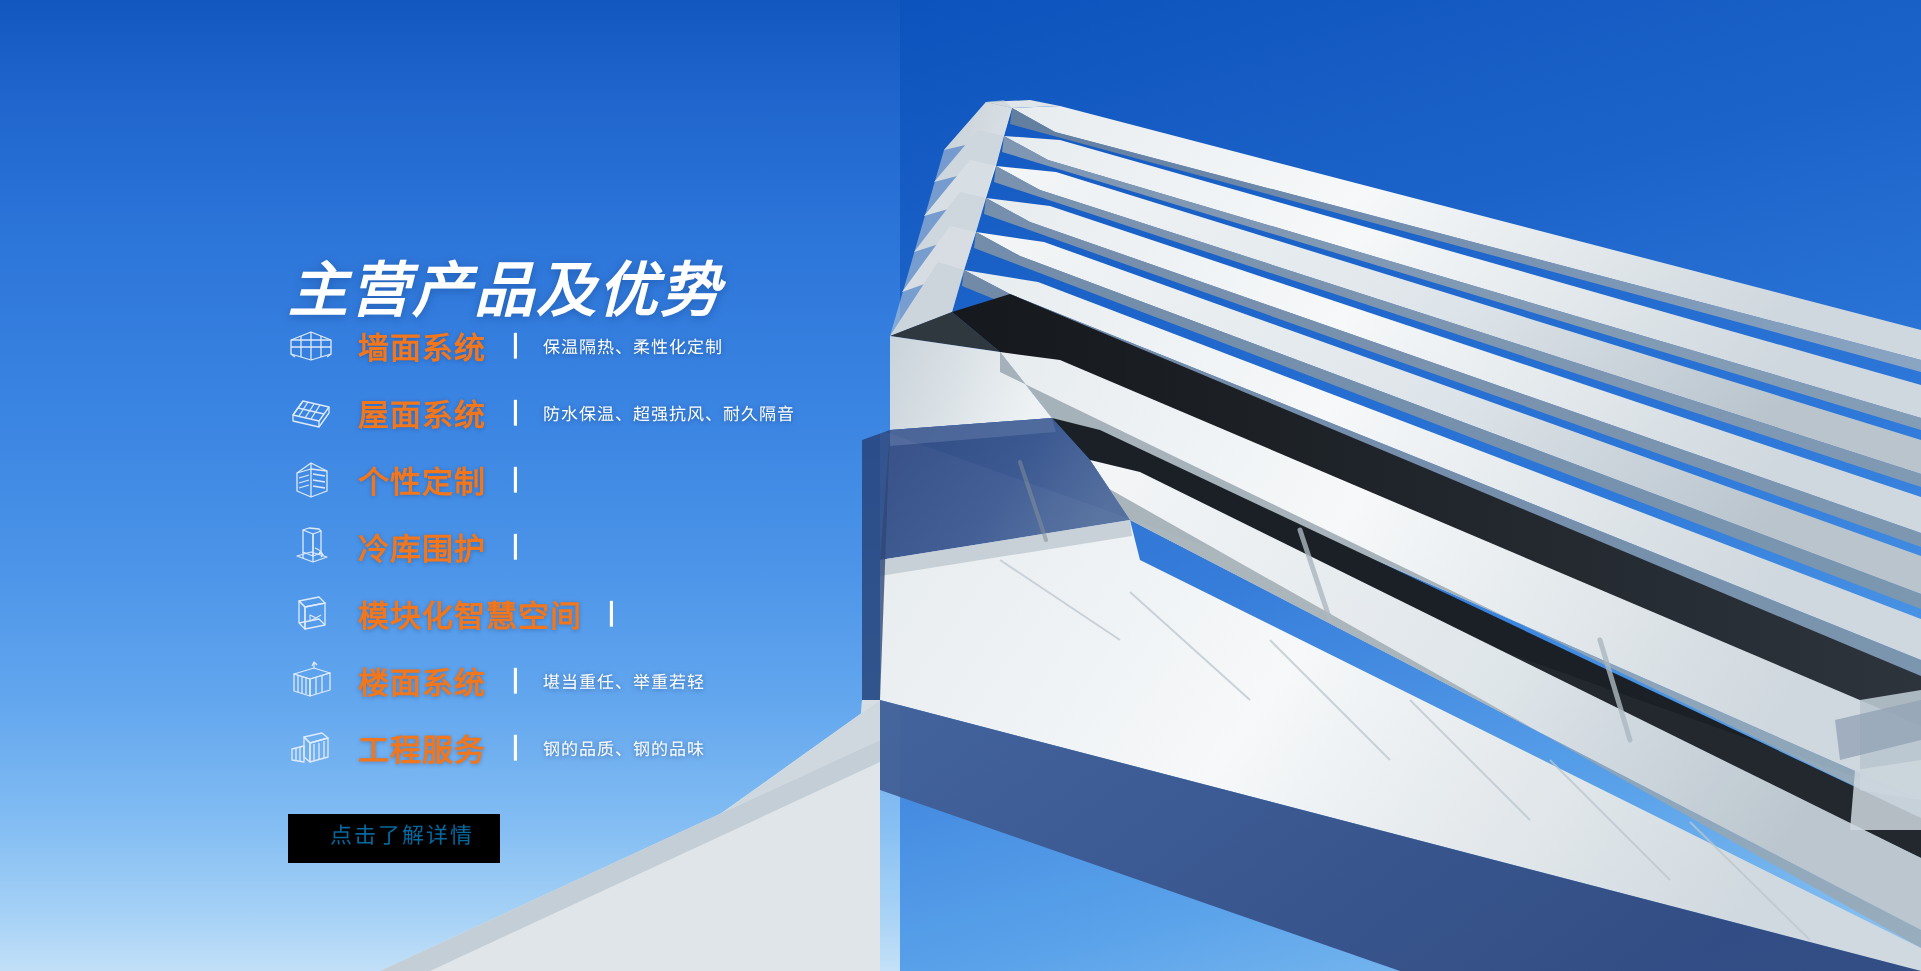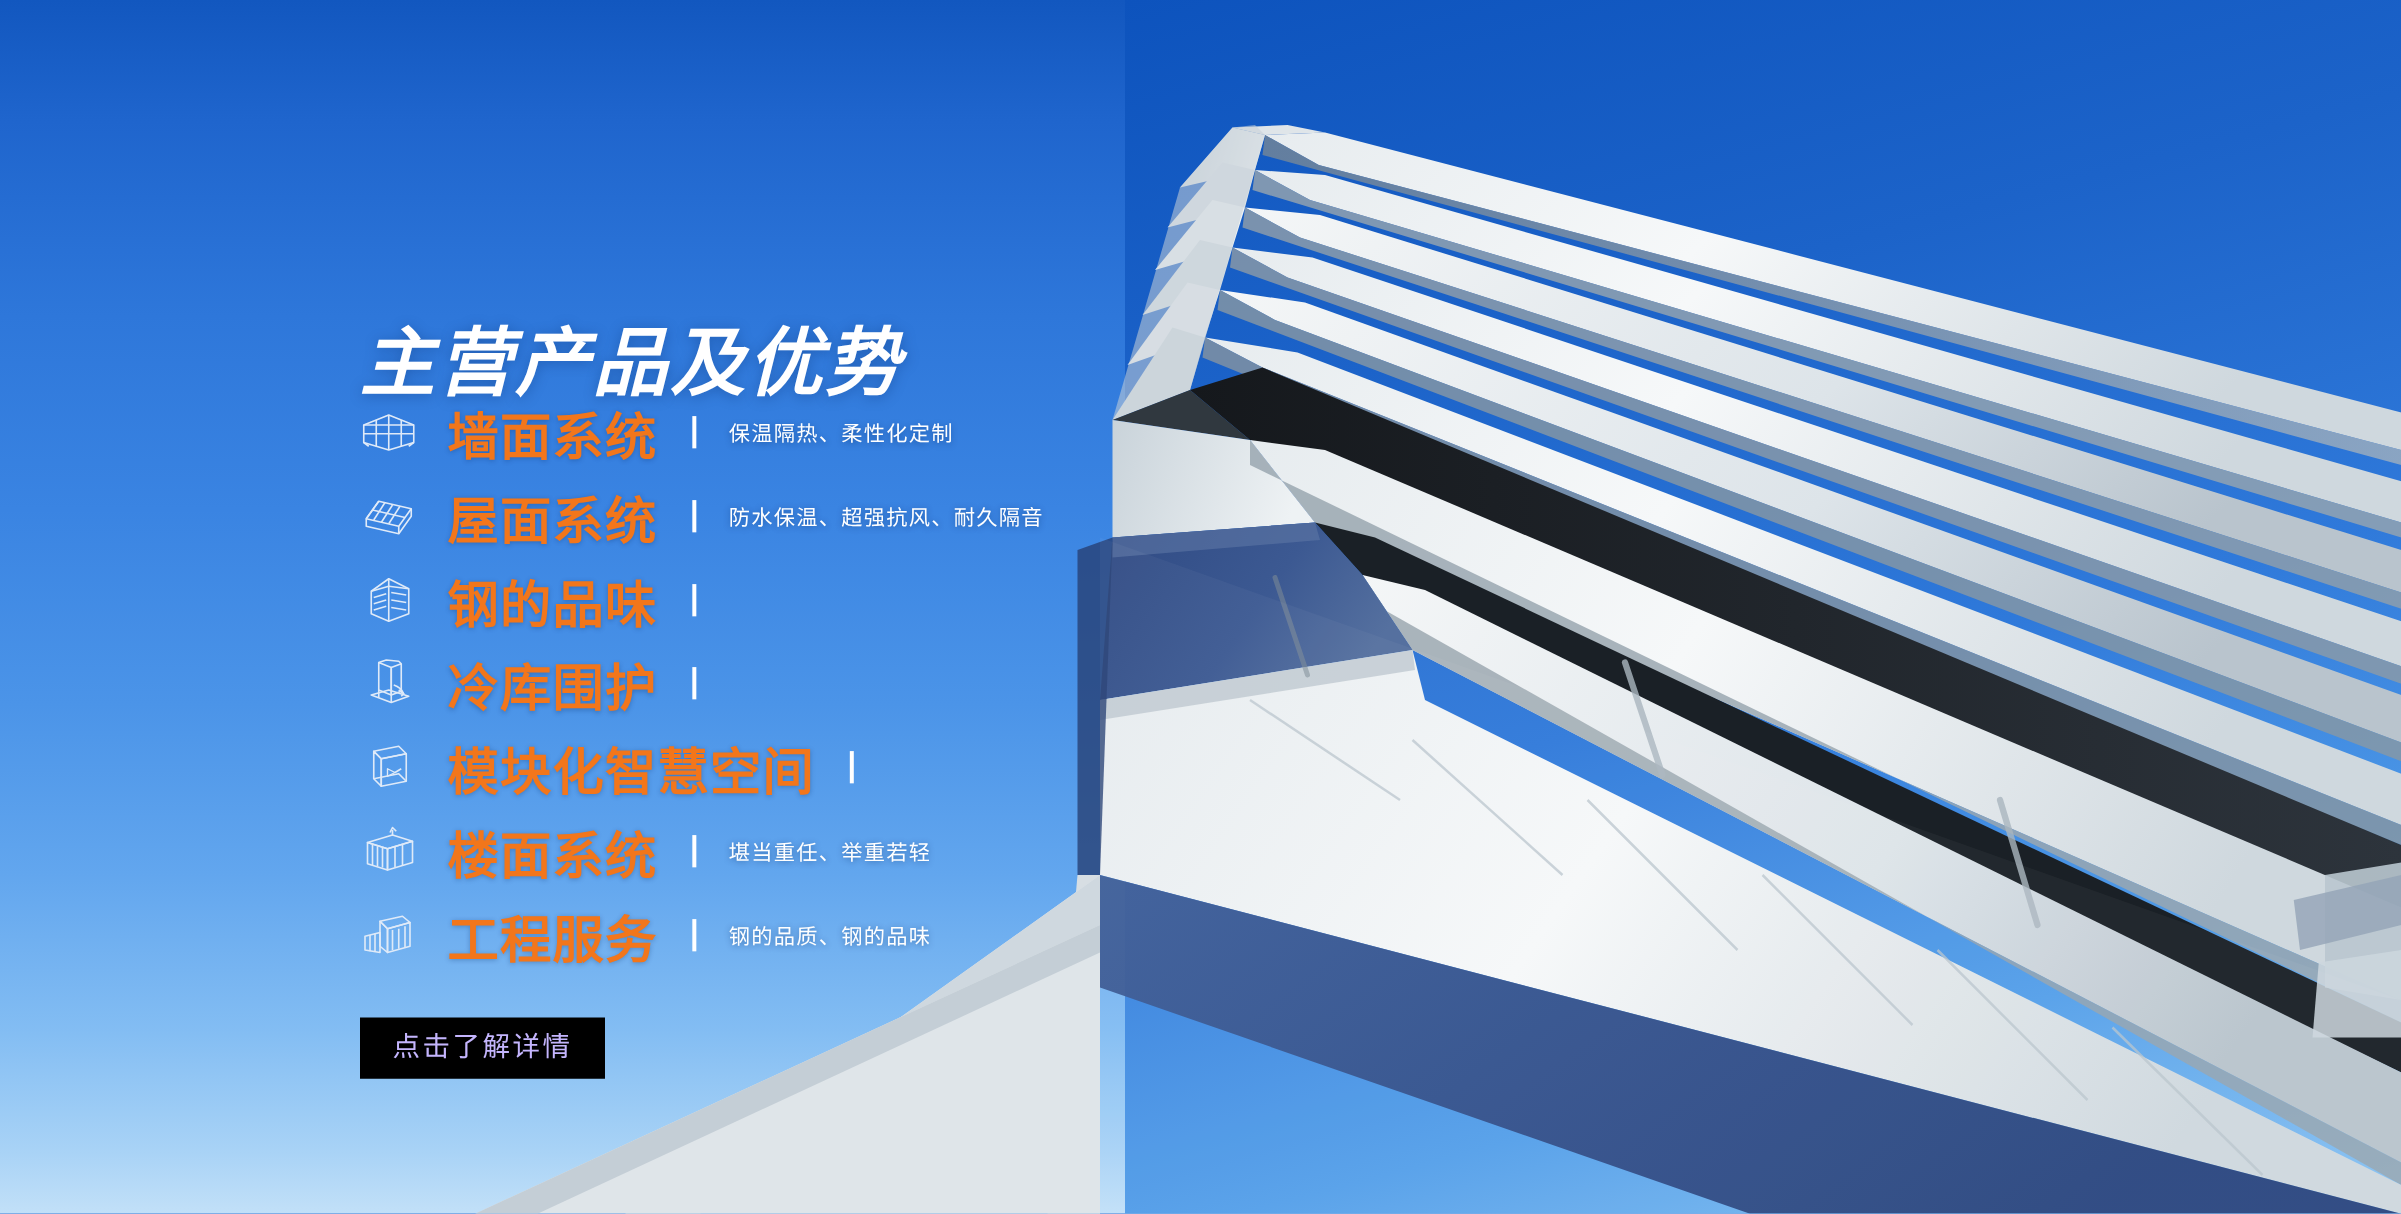--- a/index.html
+++ b/index.html
@@ -54,41 +54,41 @@
     height:53px;margin-bottom:14px;
     white-space:nowrap;
   }
   .ico{
     width:46px;height:44px;flex:0 0 46px;margin-right:24px;
     display:flex;align-items:center;justify-content:center;
   }
   .ico svg{display:block;}
   .cat{
     color:#f2761b;
-    font-size:41px;font-weight:bold;
+    font-size:31px;font-weight:bold;
     letter-spacing:1px;
     text-shadow:0 1px 4px rgba(0,40,100,.30);
   }
   .sep{
     color:#ffffff;font-size:27px;font-weight:bold;
     margin:0 14px 0 16px;
     transform:translateY(-1px);
   }
   .desc{
     color:#ffffff;font-size:17px;font-weight:normal;
     letter-spacing:1px;
     text-shadow:0 1px 5px rgba(0,40,100,.45);
   }
   .cta{
     position:absolute;left:288px;top:798px;
-    background:#000000;color:#c4b5fd;
+    background:#000000;color:#0369a1;
     font-size:22px;letter-spacing:2px;
-    padding:13px 26px 14px 26px;
+    padding:13px 26px 14px 42px;
     border:none;cursor:pointer;
-    font-family:Liberation Sans, sans-serif;
+    font-family:Liberation Mono, monospace;
     line-height:1;
   }
 </style>
 </head>
 <body>
 
 <div id="stage">
 
   <div class="photo">
     <div class="sky-right"></div>
@@ -277,21 +277,21 @@
             <line x1="8" y1="14" x2="22" y2="10"></line>
             <line x1="22" y1="10" x2="38" y2="12"></line>
             <line x1="10" y1="19" x2="20" y2="16"></line>
             <line x1="10" y1="24" x2="20" y2="21"></line>
             <line x1="10" y1="29" x2="20" y2="26"></line>
             <line x1="24" y1="15" x2="36" y2="17"></line>
             <line x1="24" y1="21" x2="36" y2="23"></line>
             <line x1="24" y1="27" x2="36" y2="29"></line>
           </svg>
         </span>
-        <span class="cat">钢的品味</span>
+        <span class="cat">个性定制</span>
         <span class="sep">丨</span>
       </div>
 
       <div class="row">
         <span class="ico">
           <svg width="44" height="42" viewBox="0 0 44 42" fill="none" stroke="#dfeaf8" stroke-width="1.3" stroke-linejoin="round">
             <polygon points="14,4 24,8 24,30 14,26"></polygon>
             <polygon points="24,8 32,5 32,27 24,30"></polygon>
             <polyline points="14,4 20,2 30,3 32,5"></polyline>
             <polygon points="8,30 24,36 38,31 22,26"></polygon>

